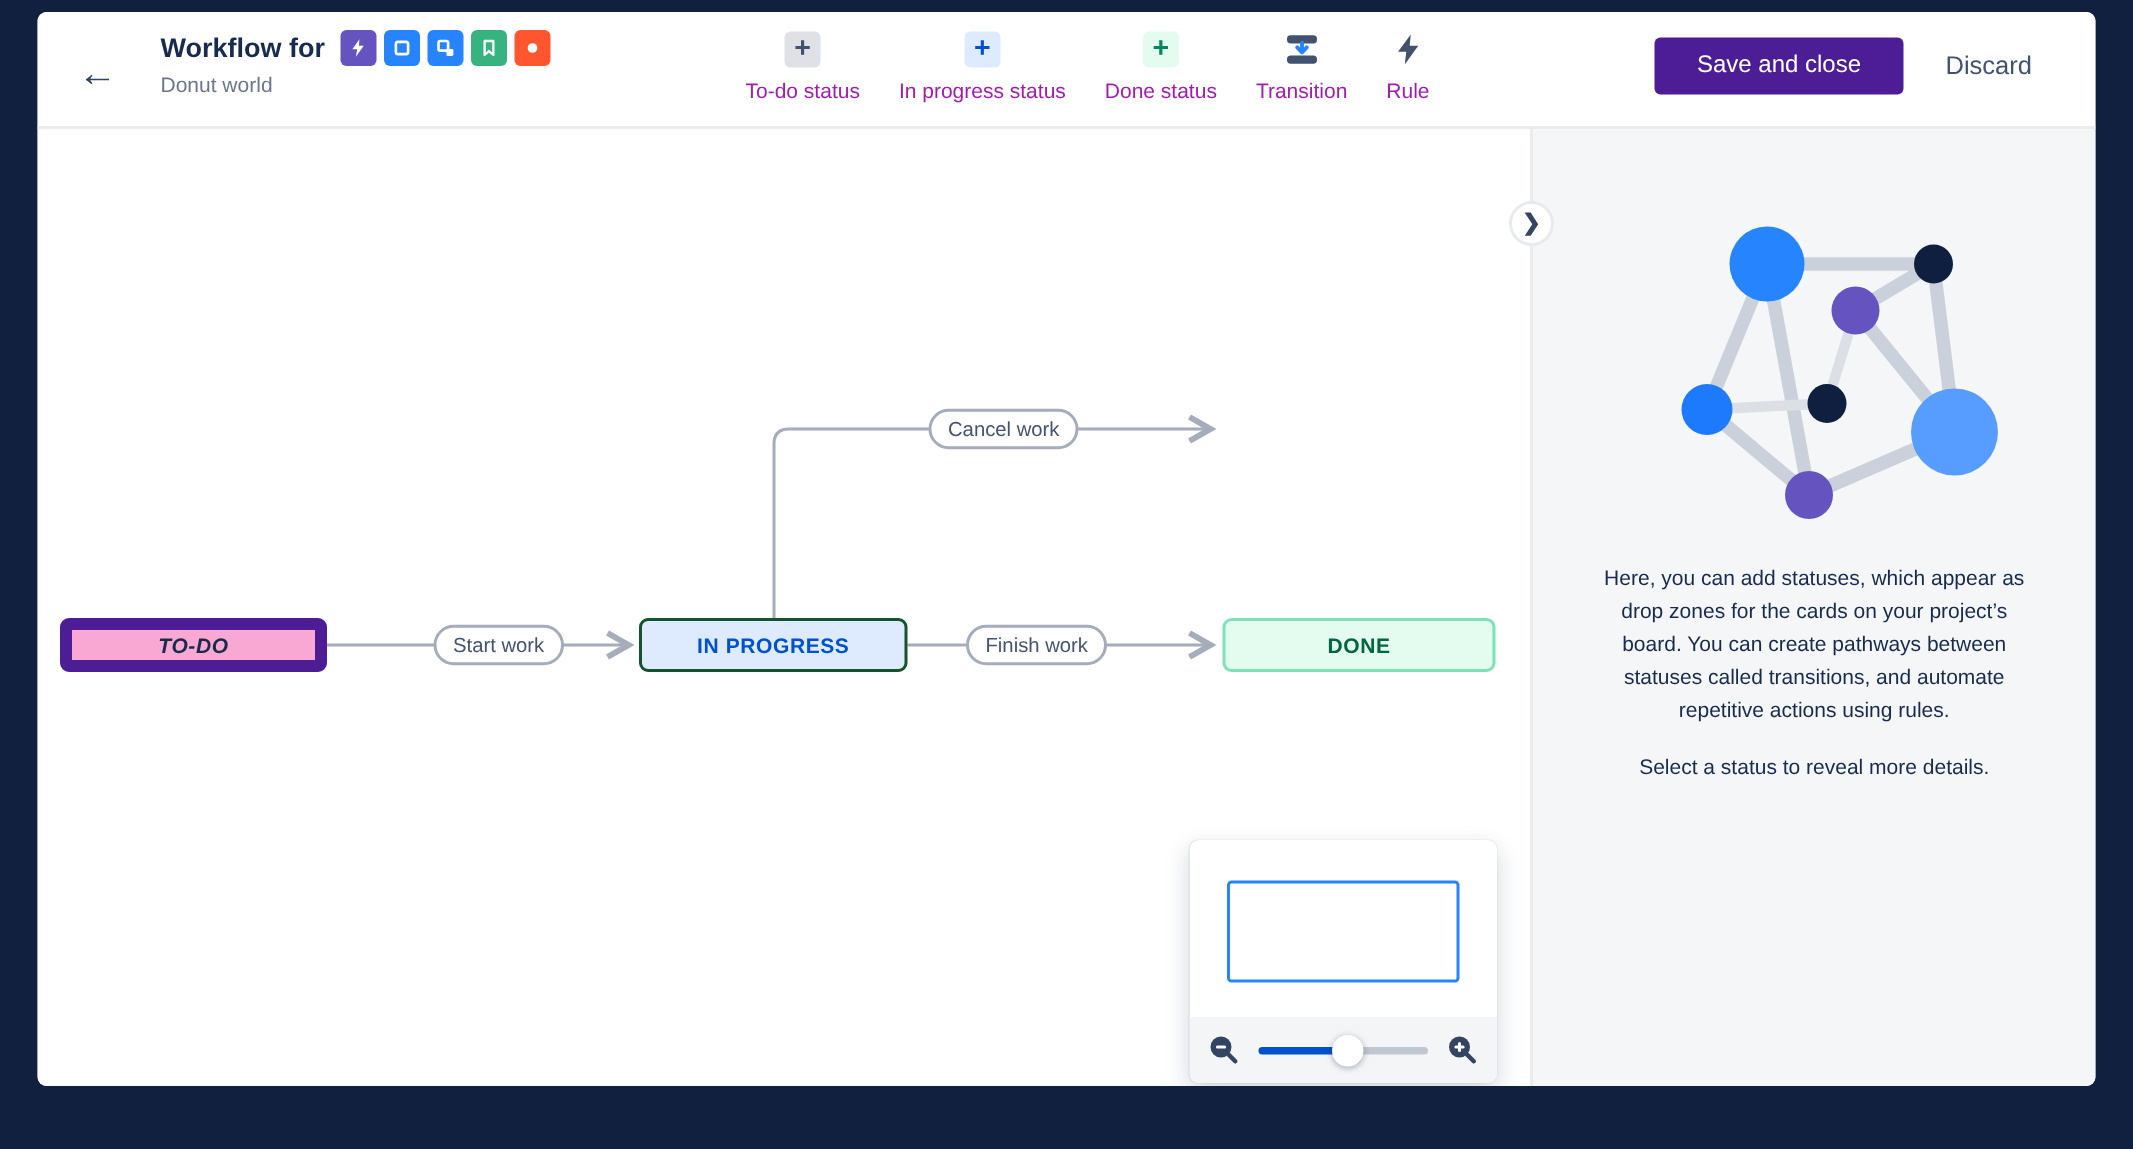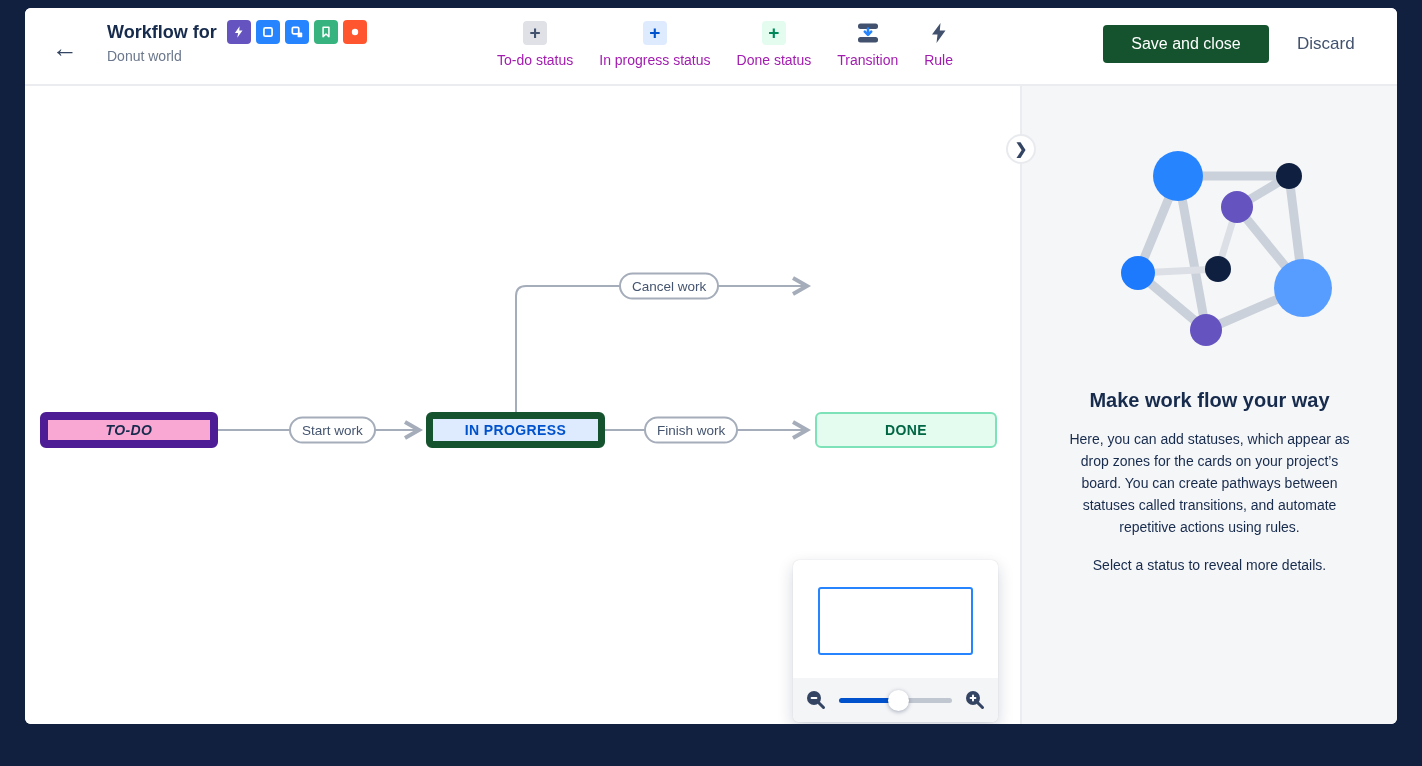--- a/index.html
+++ b/index.html
@@ -42,21 +42,21 @@
   }
   .tool-item { display:flex; flex-direction:column; align-items:center; cursor:pointer; }
   .tool-tile {
     width:24px; height:24px; border-radius:4px;
     font-size:19px; font-weight:bold; line-height:23px; text-align:center;
   }
   .tool-label { margin-top:7px; font-size:14px; color:#a21caf; white-space:nowrap; }
 
   .save-btn {
     position:absolute; left:1078px; top:17px; width:166px; height:38px;
-    background:#14532d; color:#fff; border:none; border-radius:4px;
+    background:#4c1d95; color:#fff; border:none; border-radius:4px;
     font-size:16px; font-weight:500; cursor:pointer;
     font-family:"Liberation Sans", sans-serif;
   }
   .discard-btn {
     position:absolute; left:1272px; top:17px; height:38px;
     background:transparent; border:none; color:#42526E;
     font-size:17px; cursor:pointer; font-family:"Liberation Sans", sans-serif;
   }
 
   
@@ -65,21 +65,21 @@
     background:#fff; overflow:hidden;
   }
   .edges { position:absolute; left:0; top:0; width:995px; height:638px; }
 
   .status-node {
     position:absolute; height:36px; border-radius:6px;
     display:flex; align-items:center; justify-content:center;
     font-size:14px; font-weight:bold; letter-spacing:.4px; cursor:pointer;
   }
   .node-todo       { background:#f9a8d4; border:8px solid #4c1d95; color:#172B4D;font-style:italic; }
-  .node-inprogress { background:#DEEBFF; border:7px solid #14532d; color:#0052CC; }
+  .node-inprogress { background:#DEEBFF; border:2px solid #14532d; color:#0052CC; }
   .node-done       { background:#E3FCEF; border:2px solid #7EE2B8; color:#006644; }
 
   .transition-pill {
     position:absolute; transform:translateY(-50%);
     background:#fff; border:2px solid #A5ADBA; border-radius:16px;
     padding:4px 11px; font-size:13.5px; color:#44546F; white-space:nowrap;
     cursor:pointer;
   }
 
   
@@ -284,18 +284,17 @@
       </g>
       <circle cx="93" cy="38" r="25" fill="#2684FF"></circle>
       <circle cx="204" cy="38" r="13" fill="#0E1F40"></circle>
       <circle cx="152" cy="69" r="16" fill="#6554C0"></circle>
       <circle cx="53" cy="135" r="17" fill="#1D7AFC"></circle>
       <circle cx="133" cy="131" r="13" fill="#0E1F40"></circle>
       <circle cx="218" cy="150" r="29" fill="#579DFF"></circle>
       <circle cx="121" cy="192" r="16" fill="#6554C0"></circle>
     </svg>
 
-    <h2 class="sidebar-heading">Make work flow your way</h2>
     <p class="sidebar-text">Here, you can add statuses, which appear as drop zones for the cards on your project’s board. You can create pathways between statuses called transitions, and automate repetitive actions using rules.</p>
     <p class="sidebar-text">Select a status to reveal more details.</p>
   </div>
 
 </div>
 
 </body></html>

